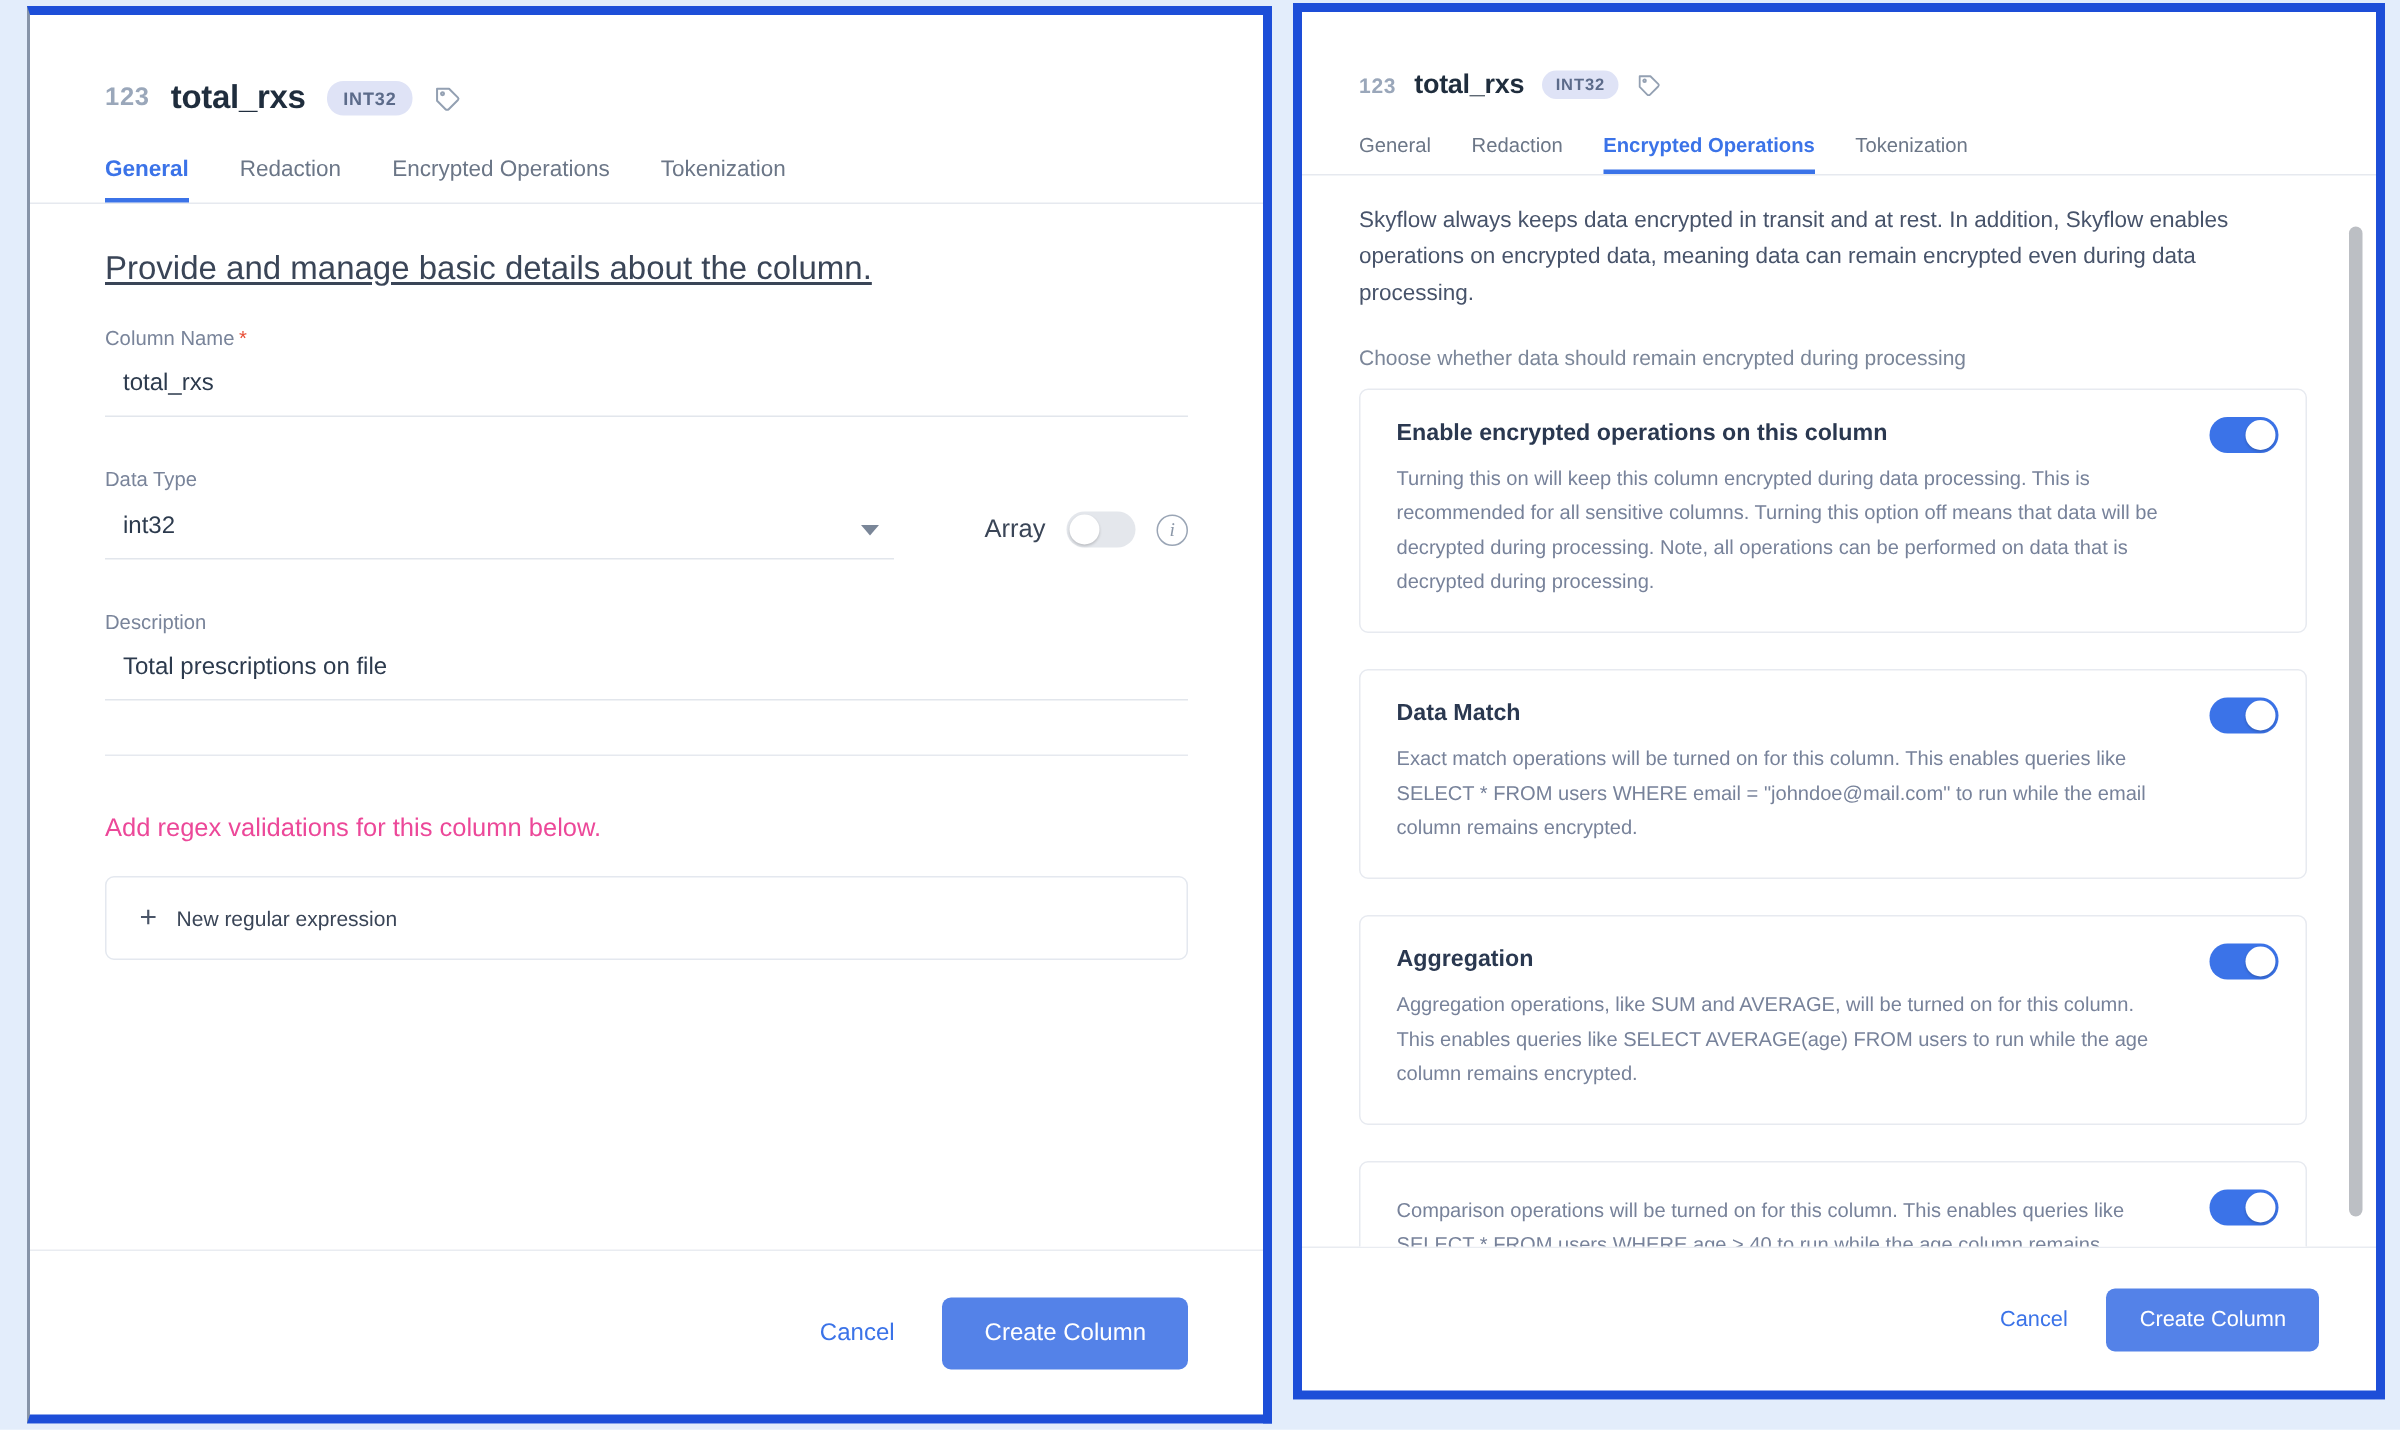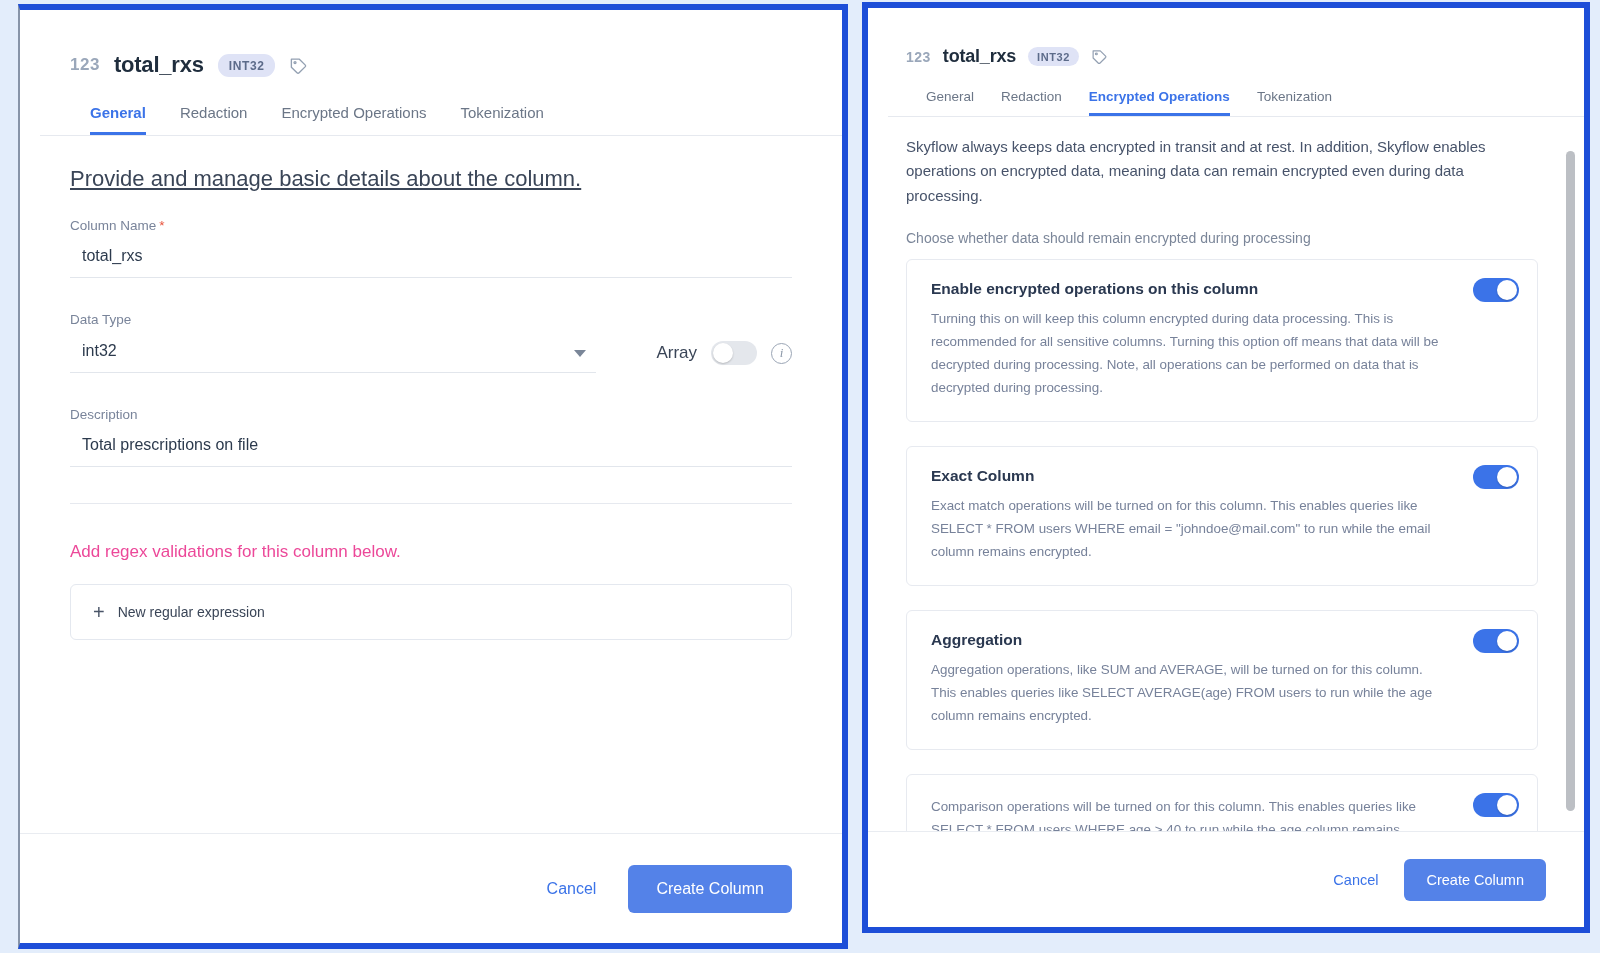--- a/index.html
+++ b/index.html
@@ -43,21 +43,20 @@
     font-size: 12px; font-weight: 700; letter-spacing: .6px;
     padding: 5px 11px 4px; border-radius: 11px;
   }
   .head-right .type-badge { font-size: 11px; padding: 4px 9px 3px; }
   .tag-icon { display: inline-flex; color: #93a0b2; }
 
   
   .tabs {
     display: flex; flex-shrink: 0;
     border-bottom: 1px solid #e6e9ef;
-    margin-left: 20px;
   }
   .tabs-left  { padding: 26px 0 0 50px; gap: 0; }
   .tabs-right { padding: 22px 0 0 38px; gap: 0; }
   .tab {
     font-size: 15px; color: #6b7687; padding: 0 0 11px;
     margin-right: 34px; border-bottom: 3px solid transparent;
     cursor: pointer; white-space: nowrap;
   }
   .tabs-right .tab { font-size: 13.5px; margin-right: 27px; padding-bottom: 9px; }
   .tab.active { color: #3b73e8; font-weight: 600; border-bottom-color: #3b73e8; }
@@ -298,21 +297,21 @@
             </div>
           <div class="op-title">Enable encrypted operations on this column</div>
           <div class="op-desc">Turning this on will keep this column encrypted during data processing. This is recommended for all sensitive columns. Turning this option off means that data will be decrypted during processing. Note, all operations can be performed on data that is decrypted during processing.</div>
         </div>
 
 
         <div class="op-card">
           <div class="toggle on card-toggle">
               <span class="knob"></span>
             </div>
-          <div class="op-title">Exact Column</div>
+          <div class="op-title">Data Match</div>
           <div class="op-desc">Exact match operations will be turned on for this column. This enables queries like SELECT * FROM users WHERE email = "johndoe@mail.com" to run while the email column remains encrypted.</div>
         </div>
 
         <div class="op-card">
           <div class="toggle on card-toggle">
               <span class="knob"></span>
             </div>
           <div class="op-title">Aggregation</div>
           <div class="op-desc">Aggregation operations, like SUM and AVERAGE, will be turned on for this column. This enables queries like SELECT AVERAGE(age) FROM users to run while the age column remains encrypted.</div>
         </div>

